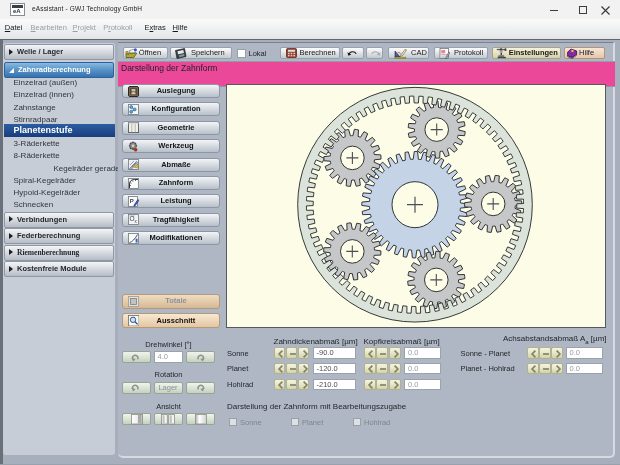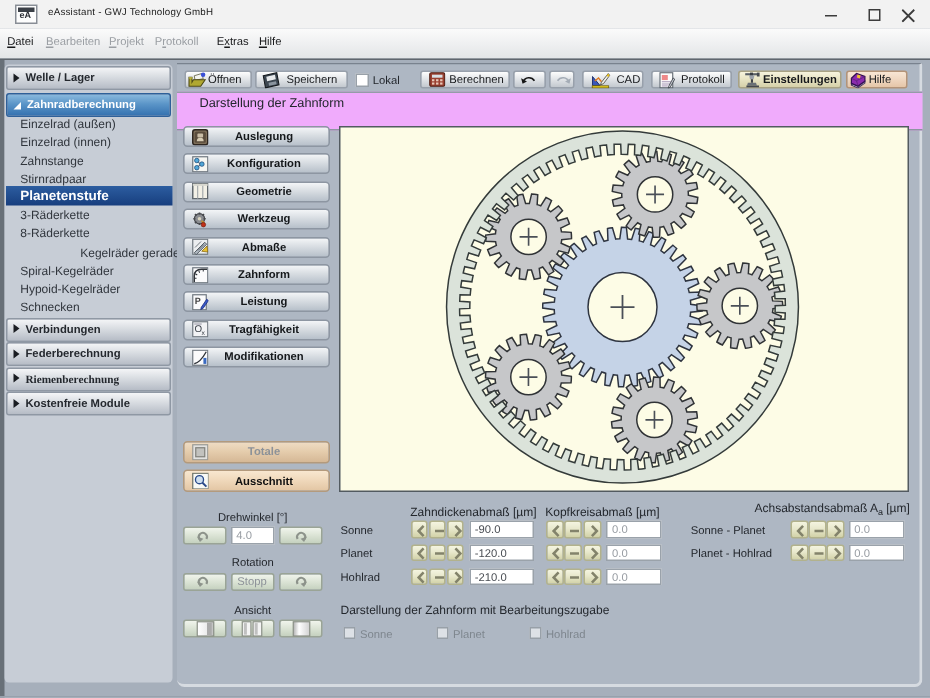--- a/index.html
+++ b/index.html
@@ -20,21 +20,21 @@
 #leftstrip { left:0; top:40px; width:3px; height:425px; background:#687078; }
 #sidebar { left:3px; top:43px; width:112px; height:412px; background:#c7cdd6; border-radius:3px; }
 .acc { position:absolute; left:4px; width:110px; height:16px; border:1px solid #8f98a4; border-radius:2px; background:linear-gradient(#f4f5f7,#d8dce1 45%,#b6bcc6); font-size:7.5px; font-weight:bold; color:#24282e; line-height:14px; padding-left:4px; white-space:nowrap; }
 .acc .tri { display:inline-block; width:0; height:0; border-left:4px solid #1a1d22; border-top:3px solid transparent; border-bottom:3px solid transparent; margin-right:4px; position:relative; top:0.5px; }
 .accblue { background:linear-gradient(#8abade,#5b95c8 45%,#3572b0); border-color:#2e6099; color:#fff; }
 .accblue .trib { display:inline-block; width:0; height:0; border-bottom:5px solid #fff; border-left:5px solid transparent; margin-right:4px; position:relative; top:1px; }
 .si { position:absolute; left:4px; width:110px; font-size:8px; color:#30353c; padding-left:9.5px; line-height:12.2px; white-space:nowrap; overflow:hidden; }
 #sisel { left:4px; width:111px; height:13px; background:linear-gradient(#2c5da0,#173e7e); color:#fff; font-weight:bold; font-size:9px; padding-left:9.5px; line-height:13px; }
 
 #main { left:118px; top:42px; width:497px; height:415.5px; background:#aeb7c3; border-right:2px solid #d6dbe1; border-bottom:2px solid #d6dbe1; border-radius:0 0 5px 5px; border-top:1px solid #79828e; }
-#dartop { left:118px; top:61px; width:497px; height:26px; background:#f0abfc; border-top:1px solid #949ca7; border-bottom:1px solid #8d96a1; font-size:8.5px; color:#22262c; line-height:12.5px; padding-left:15px; }
+#dartop { left:118px; top:61px; width:497px; height:26px; background:#ec4899; border-top:1px solid #949ca7; border-bottom:1px solid #8d96a1; font-size:8.5px; color:#22262c; line-height:12.5px; padding-left:3px; }
 
 .tb { position:absolute; top:47px; height:12px; background:linear-gradient(#fdfdfd,#e3e6e9 45%,#c3c9cf); border:1px solid #98a0ab; border-radius:2px; font-size:7.5px; color:#16181b; line-height:9.5px; }
 .tbk { background:linear-gradient(#f6f3dd,#e9e5c5 45%,#d5d0a9); border-color:#a8a284;font-weight:bold; }
 .tbp { background:linear-gradient(#f8e6d4,#f0d8c2 45%,#e5c6a8); border-color:#b49478; }
 
 .nav { position:absolute; left:122px; width:98px; height:14px; background:linear-gradient(#f3f5f7,#d8dde2 45%,#b7c0ca); border:1px solid #8d96a2; border-radius:3px; font-size:7.5px; font-weight:bold; color:#14171a; text-align:center; line-height:12.5px; padding-left:10px; }
 .navt { background:linear-gradient(#efdcc4,#e5cdad 45%,#d5b896); border-color:#b39a7d; color:#8d9298; }
 .nava { background:linear-gradient(#f8e7d0,#f0d9bc 45%,#e3c6a4); border-color:#b39a7d; color:#111; }
 
 #canvas { left:226px; top:84px; width:380px; height:244px; background:#fdfce6; border:1.5px solid #525a60; }
@@ -259,21 +259,21 @@
       <path d="M260.2 118.9 h12 M266.2 112.9 v12" stroke="#4a4f57" stroke-width="1.1" fill="none"></path>
       <path fill-rule="evenodd" fill="#dbe3da" stroke="#343b3a" stroke-width="1" d="M70.7 119.7 A117.3 117.3 0 1 0 305.3 119.7 A117.3 117.3 0 1 0 70.7 119.7 Z M296.5 116.3A108.6 108.6 0 0 0 296.5 114.1L289.7 114.2A101.8 101.8 0 0 0 289.3 109.9L296.1 109.0A108.6 108.6 0 0 0 295.6 104.7L288.8 105.4A101.8 101.8 0 0 0 288.1 101.1L294.7 99.6A108.6 108.6 0 0 0 293.8 95.4L287.2 96.6A101.8 101.8 0 0 0 286.1 92.5L292.6 90.4A108.6 108.6 0 0 0 291.3 86.2L284.8 88.1A101.8 101.8 0 0 0 283.4 84.0L289.6 81.4A108.6 108.6 0 0 0 288.0 77.4L281.6 79.8A101.8 101.8 0 0 0 279.9 75.9L285.9 72.7A108.6 108.6 0 0 0 283.9 68.8L277.8 71.8A101.8 101.8 0 0 0 275.7 68.0L281.4 64.3A108.6 108.6 0 0 0 279.1 60.6L273.3 64.1A101.8 101.8 0 0 0 270.9 60.6L276.2 56.4A108.6 108.6 0 0 0 273.6 52.9L268.1 56.9A101.8 101.8 0 0 0 265.4 53.6L270.4 49.0A108.6 108.6 0 0 0 267.5 45.7L262.3 50.1A101.8 101.8 0 0 0 259.4 47.1L263.9 42.0A108.6 108.6 0 0 0 260.7 39.1L256.0 43.9A101.8 101.8 0 0 0 252.8 41.1L256.9 35.7A108.6 108.6 0 0 0 253.4 33.0L249.1 38.3A101.8 101.8 0 0 0 245.7 35.8L249.3 30.0A108.6 108.6 0 0 0 245.6 27.7L241.8 33.3A101.8 101.8 0 0 0 238.1 31.1L241.2 25.0A108.6 108.6 0 0 0 237.4 23.0L234.1 28.9A101.8 101.8 0 0 0 230.2 27.1L232.8 20.8A108.6 108.6 0 0 0 228.8 19.0L226.0 25.2A101.8 101.8 0 0 0 222.0 23.7L224.0 17.2A108.6 108.6 0 0 0 219.8 15.9L217.6 22.3A101.8 101.8 0 0 0 213.5 21.1L214.9 14.5A108.6 108.6 0 0 0 210.7 13.5L209.0 20.1A101.8 101.8 0 0 0 204.8 19.3L205.6 12.5A108.6 108.6 0 0 0 201.3 11.9L200.2 18.6A101.8 101.8 0 0 0 196.0 18.2L196.2 11.4A108.6 108.6 0 0 0 191.9 11.2L191.4 18.0A101.8 101.8 0 0 0 187.1 17.9L186.8 11.1A108.6 108.6 0 0 0 182.4 11.2L182.5 18.0A101.8 101.8 0 0 0 178.2 18.4L177.3 11.6A108.6 108.6 0 0 0 173.0 12.1L173.7 18.9A101.8 101.8 0 0 0 169.4 19.6L167.9 13.0A108.6 108.6 0 0 0 163.7 13.9L164.9 20.5A101.8 101.8 0 0 0 160.8 21.6L158.7 15.1A108.6 108.6 0 0 0 154.5 16.4L156.4 22.9A101.8 101.8 0 0 0 152.3 24.3L149.7 18.1A108.6 108.6 0 0 0 145.7 19.7L148.1 26.1A101.8 101.8 0 0 0 144.2 27.8L141.0 21.8A108.6 108.6 0 0 0 137.1 23.8L140.1 29.9A101.8 101.8 0 0 0 136.3 32.0L132.6 26.3A108.6 108.6 0 0 0 128.9 28.6L132.4 34.4A101.8 101.8 0 0 0 128.9 36.8L124.7 31.5A108.6 108.6 0 0 0 121.2 34.1L125.2 39.6A101.8 101.8 0 0 0 121.9 42.3L117.3 37.3A108.6 108.6 0 0 0 114.0 40.2L118.4 45.4A101.8 101.8 0 0 0 115.4 48.3L110.3 43.8A108.6 108.6 0 0 0 107.4 47.0L112.2 51.7A101.8 101.8 0 0 0 109.4 54.9L104.0 50.8A108.6 108.6 0 0 0 101.3 54.3L106.6 58.6A101.8 101.8 0 0 0 104.1 62.0L98.3 58.4A108.6 108.6 0 0 0 96.0 62.1L101.6 65.9A101.8 101.8 0 0 0 99.4 69.6L93.3 66.5A108.6 108.6 0 0 0 91.3 70.3L97.2 73.6A101.8 101.8 0 0 0 95.4 77.5L89.1 74.9A108.6 108.6 0 0 0 87.3 78.9L93.5 81.7A101.8 101.8 0 0 0 92.0 85.7L85.5 83.7A108.6 108.6 0 0 0 84.2 87.9L90.6 90.1A101.8 101.8 0 0 0 89.4 94.2L82.8 92.8A108.6 108.6 0 0 0 81.8 97.0L88.4 98.7A101.8 101.8 0 0 0 87.6 102.9L80.8 102.1A108.6 108.6 0 0 0 80.2 106.4L86.9 107.5A101.8 101.8 0 0 0 86.5 111.7L79.7 111.5A108.6 108.6 0 0 0 79.5 115.8L86.3 116.3A101.8 101.8 0 0 0 86.2 120.6L79.4 120.9A108.6 108.6 0 0 0 79.5 125.3L86.3 125.2A101.8 101.8 0 0 0 86.7 129.5L79.9 130.4A108.6 108.6 0 0 0 80.4 134.7L87.2 134.0A101.8 101.8 0 0 0 87.9 138.3L81.3 139.8A108.6 108.6 0 0 0 82.2 144.0L88.8 142.8A101.8 101.8 0 0 0 89.9 146.9L83.4 149.0A108.6 108.6 0 0 0 84.7 153.2L91.2 151.3A101.8 101.8 0 0 0 92.6 155.4L86.4 158.0A108.6 108.6 0 0 0 88.0 162.0L94.4 159.6A101.8 101.8 0 0 0 96.1 163.5L90.1 166.7A108.6 108.6 0 0 0 92.1 170.6L98.2 167.6A101.8 101.8 0 0 0 100.3 171.4L94.6 175.1A108.6 108.6 0 0 0 96.9 178.8L102.7 175.3A101.8 101.8 0 0 0 105.1 178.8L99.8 183.0A108.6 108.6 0 0 0 102.4 186.5L107.9 182.5A101.8 101.8 0 0 0 110.6 185.8L105.6 190.4A108.6 108.6 0 0 0 108.5 193.7L113.7 189.3A101.8 101.8 0 0 0 116.6 192.3L112.1 197.4A108.6 108.6 0 0 0 115.3 200.3L120.0 195.5A101.8 101.8 0 0 0 123.2 198.3L119.1 203.7A108.6 108.6 0 0 0 122.6 206.4L126.9 201.1A101.8 101.8 0 0 0 130.3 203.6L126.7 209.4A108.6 108.6 0 0 0 130.4 211.7L134.2 206.1A101.8 101.8 0 0 0 137.9 208.3L134.8 214.4A108.6 108.6 0 0 0 138.6 216.4L141.9 210.5A101.8 101.8 0 0 0 145.8 212.3L143.2 218.6A108.6 108.6 0 0 0 147.2 220.4L150.0 214.2A101.8 101.8 0 0 0 154.0 215.7L152.0 222.2A108.6 108.6 0 0 0 156.2 223.5L158.4 217.1A101.8 101.8 0 0 0 162.5 218.3L161.1 224.9A108.6 108.6 0 0 0 165.3 225.9L167.0 219.3A101.8 101.8 0 0 0 171.2 220.1L170.4 226.9A108.6 108.6 0 0 0 174.7 227.5L175.8 220.8A101.8 101.8 0 0 0 180.0 221.2L179.8 228.0A108.6 108.6 0 0 0 184.1 228.2L184.6 221.4A101.8 101.8 0 0 0 188.9 221.5L189.2 228.3A108.6 108.6 0 0 0 193.6 228.2L193.5 221.4A101.8 101.8 0 0 0 197.8 221.0L198.7 227.8A108.6 108.6 0 0 0 203.0 227.3L202.3 220.5A101.8 101.8 0 0 0 206.6 219.8L208.1 226.4A108.6 108.6 0 0 0 212.3 225.5L211.1 218.9A101.8 101.8 0 0 0 215.2 217.8L217.3 224.3A108.6 108.6 0 0 0 221.5 223.0L219.6 216.5A101.8 101.8 0 0 0 223.7 215.1L226.3 221.3A108.6 108.6 0 0 0 230.3 219.7L227.9 213.3A101.8 101.8 0 0 0 231.8 211.6L235.0 217.6A108.6 108.6 0 0 0 238.9 215.6L235.9 209.5A101.8 101.8 0 0 0 239.7 207.4L243.4 213.1A108.6 108.6 0 0 0 247.1 210.8L243.6 205.0A101.8 101.8 0 0 0 247.1 202.6L251.3 207.9A108.6 108.6 0 0 0 254.8 205.3L250.8 199.8A101.8 101.8 0 0 0 254.1 197.1L258.7 202.1A108.6 108.6 0 0 0 262.0 199.2L257.6 194.0A101.8 101.8 0 0 0 260.6 191.1L265.7 195.6A108.6 108.6 0 0 0 268.6 192.4L263.8 187.7A101.8 101.8 0 0 0 266.6 184.5L272.0 188.6A108.6 108.6 0 0 0 274.7 185.1L269.4 180.8A101.8 101.8 0 0 0 271.9 177.4L277.7 181.0A108.6 108.6 0 0 0 280.0 177.3L274.4 173.5A101.8 101.8 0 0 0 276.6 169.8L282.7 172.9A108.6 108.6 0 0 0 284.7 169.1L278.8 165.8A101.8 101.8 0 0 0 280.6 161.9L286.9 164.5A108.6 108.6 0 0 0 288.7 160.5L282.5 157.7A101.8 101.8 0 0 0 284.0 153.7L290.5 155.7A108.6 108.6 0 0 0 291.8 151.5L285.4 149.3A101.8 101.8 0 0 0 286.6 145.2L293.2 146.6A108.6 108.6 0 0 0 294.2 142.4L287.6 140.7A101.8 101.8 0 0 0 288.4 136.5L295.2 137.3A108.6 108.6 0 0 0 295.8 133.0L289.1 131.9A101.8 101.8 0 0 0 289.5 127.7L296.3 127.9A108.6 108.6 0 0 0 296.5 123.6L289.7 123.1A101.8 101.8 0 0 0 289.8 118.8L296.6 118.5Z"></path>
     </svg></div>
 
 <div class="lbl" style="left:122px; width:93px; top:339.5px; text-align:center;">Drehwinkel [°]</div>
 <div class="gbtn" style="left:122px; top:351px;"></div>
 <div class="input gray" style="left:153.5px; top:351px; width:29px; height:12px; line-height:10px;">4.0</div>
 <div class="gbtn" style="left:186px; top:351px;"></div>
 <div class="lbl" style="left:122px; width:93px; top:370px; text-align:center;">Rotation</div>
 <div class="gbtn" style="left:122px; top:381.5px;"></div>
-<div class="gbtn" style="left:153.5px; top:381.5px; color:#8d9298; font-size:7.5px; text-align:center; line-height:10.5px;">Stopp</div>
+<div class="gbtn" style="left:153.5px; top:381.5px; color:#8d9298; font-size:7.5px; text-align:center; line-height:10.5px;">Lager</div>
 <div class="gbtn" style="left:186px; top:381.5px;"></div>
 <div class="lbl" style="left:122px; width:93px; top:401.5px; text-align:center;">Ansicht</div>
 <div class="gbtn" style="left:122px; top:413px;"></div>
 <div class="gbtn" style="left:153.5px; top:413px;"></div>
 <div class="gbtn" style="left:186px; top:413px;"></div>
 <svg class="icon" style="left:130px; top:352.5px;" width="12" height="9" viewBox="0 0 12 9">
     <path d="M3.1 6.6 A2.7 2.7 0 1 1 7.6 6.3" fill="none" stroke="#8d938b" stroke-width="1.4"></path>
     <path d="M1.4 4.8 L3.3 8.4 L5.6 6.1 Z" fill="#8d938b"></path>
   </svg>
 <svg class="icon" style="left:194px; top:352.5px;" width="12" height="9" viewBox="0 0 12 9">

